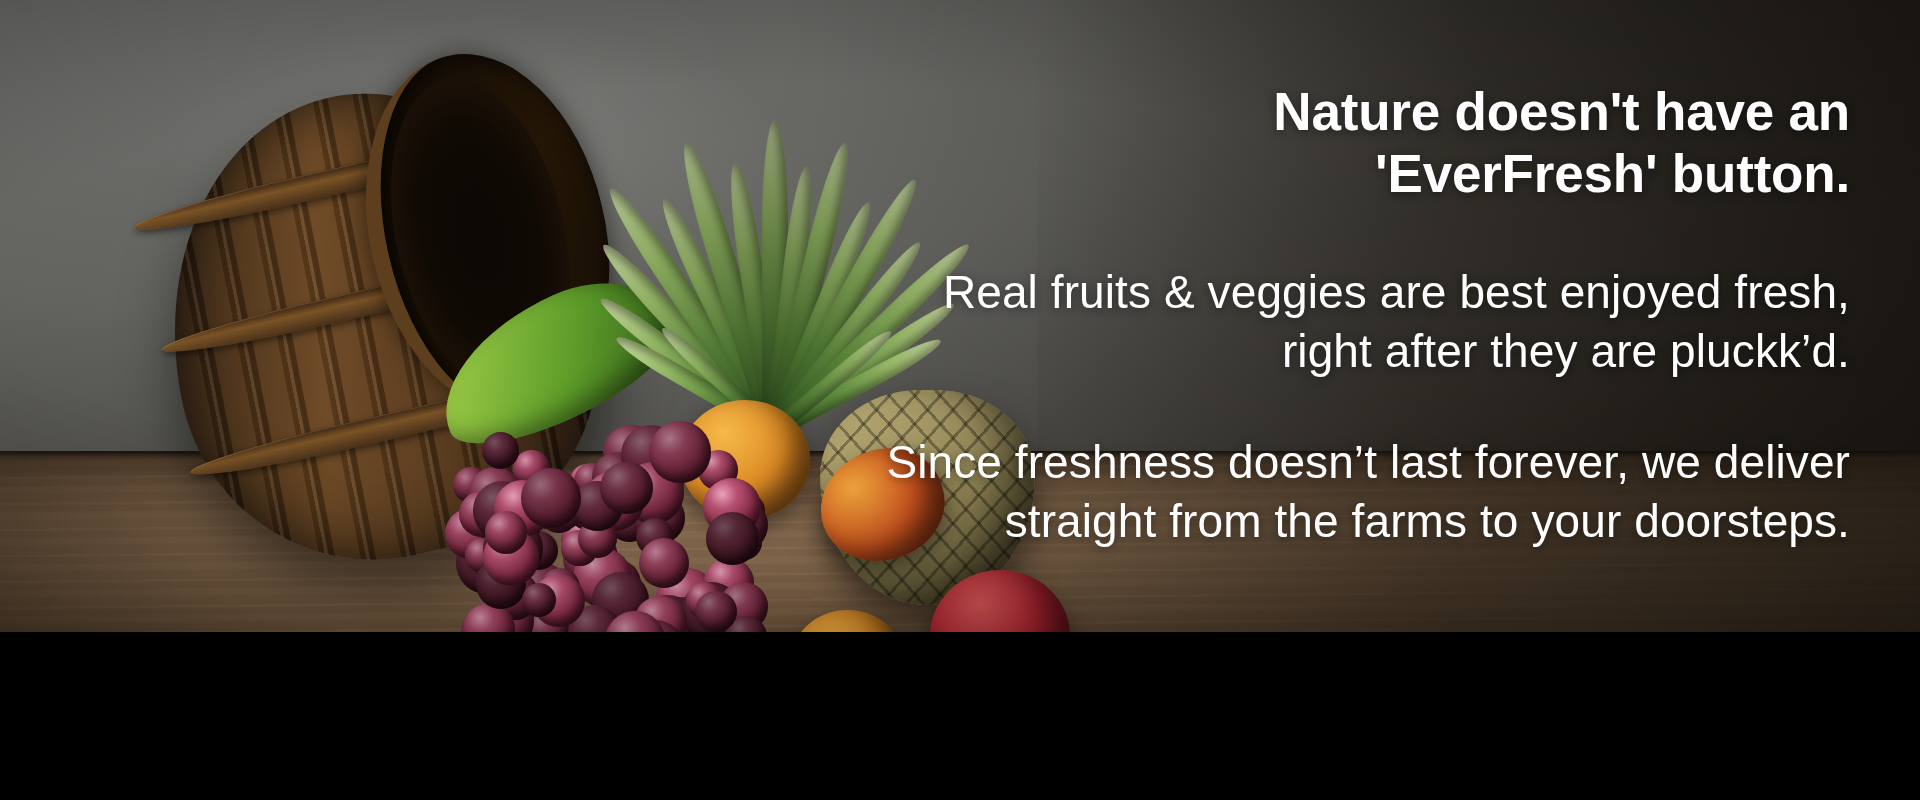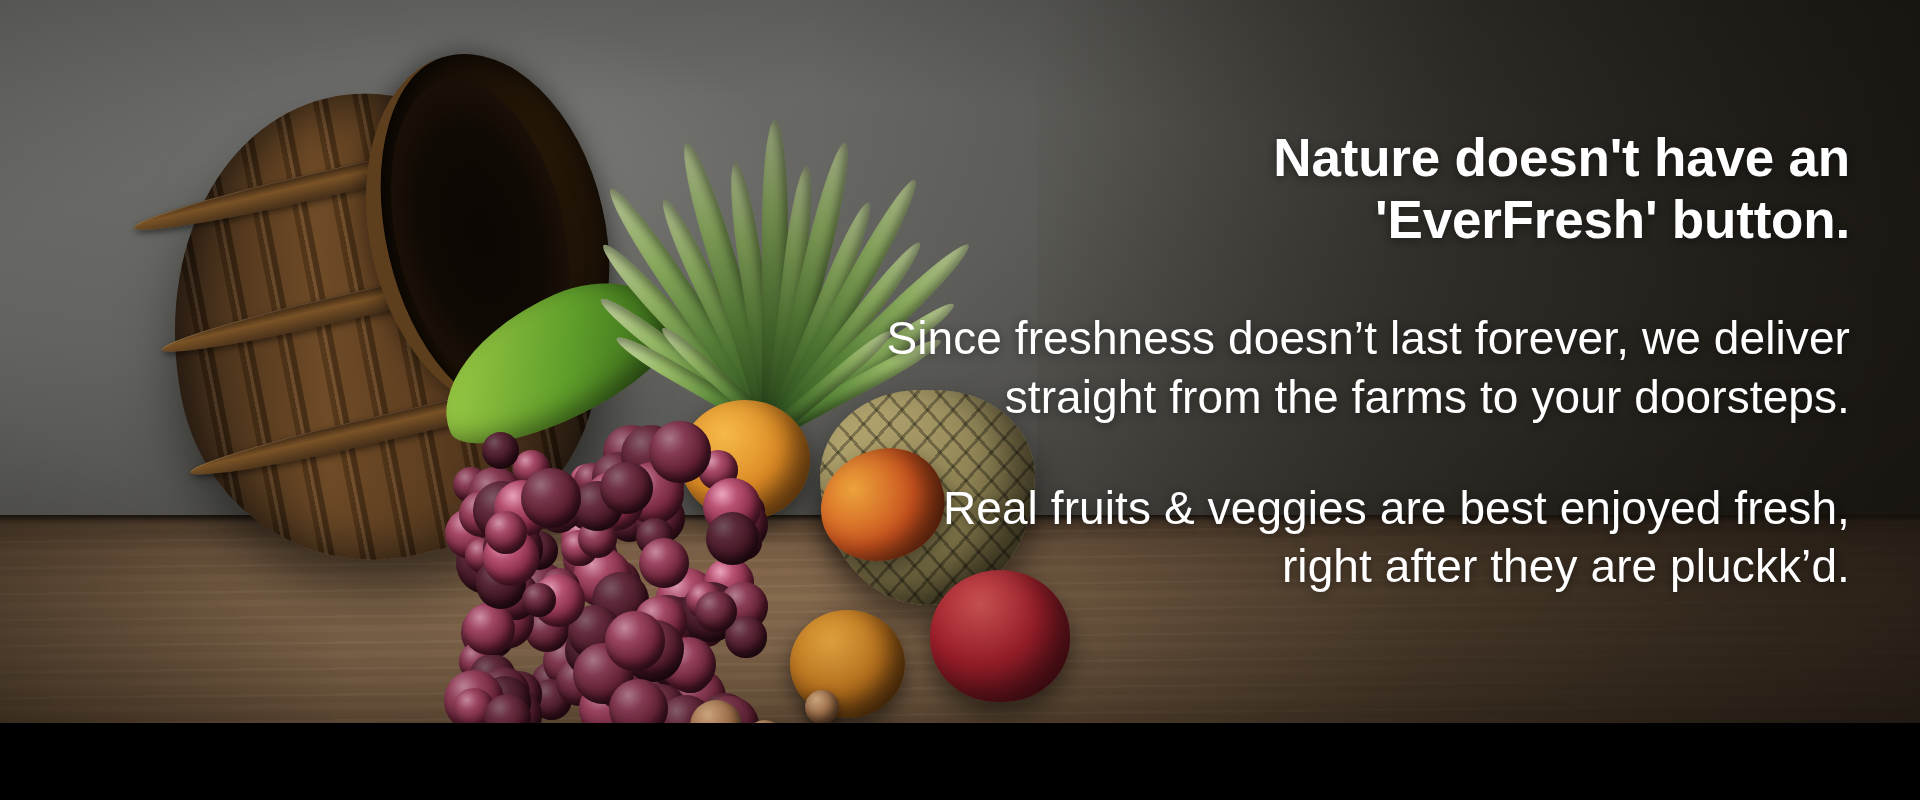--- a/index.html
+++ b/index.html
@@ -4,21 +4,21 @@
 <style>
   html,body{margin:0;padding:0;background:#000;}
   body{
     font-family:"Liberation Sans", sans-serif;
     -webkit-font-smoothing:antialiased;
   }
 
   .hero{
     position:relative;
     width:1920px;
-    height:723px;
+    height:632px;
     overflow:hidden;
     background:#701a75;
   }
 
   
   .scene{position:absolute;inset:0;overflow:hidden;}
 
   
   .wall{
     position:absolute;left:0;top:0;width:100%;height:71.5%;
@@ -387,19 +387,19 @@
     <div class="vignette"></div>
     <div class="right-scrim"></div>
   <div class="small-grape" style="left: 690px; top: 700px; width: 52px; height: 52px;"></div>
       <div class="small-grape" style="left: 745px; top: 720px; width: 40px; height: 40px;"></div>
       <div class="small-grape" style="left: 805px; top: 690px; width: 34px; height: 34px;"></div>
     </div>
 
   <div class="copy">
     <h1 class="headline">Nature doesn't have an
 'EverFresh' button.</h1>
+    <p class="para">Real fruits &amp; veggies are best enjoyed fresh,
+right after they are pluckk’d.</p>
     <p class="para">Since freshness doesn’t last forever, we deliver
 straight from the farms to your doorsteps.</p>
-    <p class="para">Real fruits &amp; veggies are best enjoyed fresh,
-right after they are pluckk’d.</p>
   </div>
 
 </div>
 
 </body></html>

